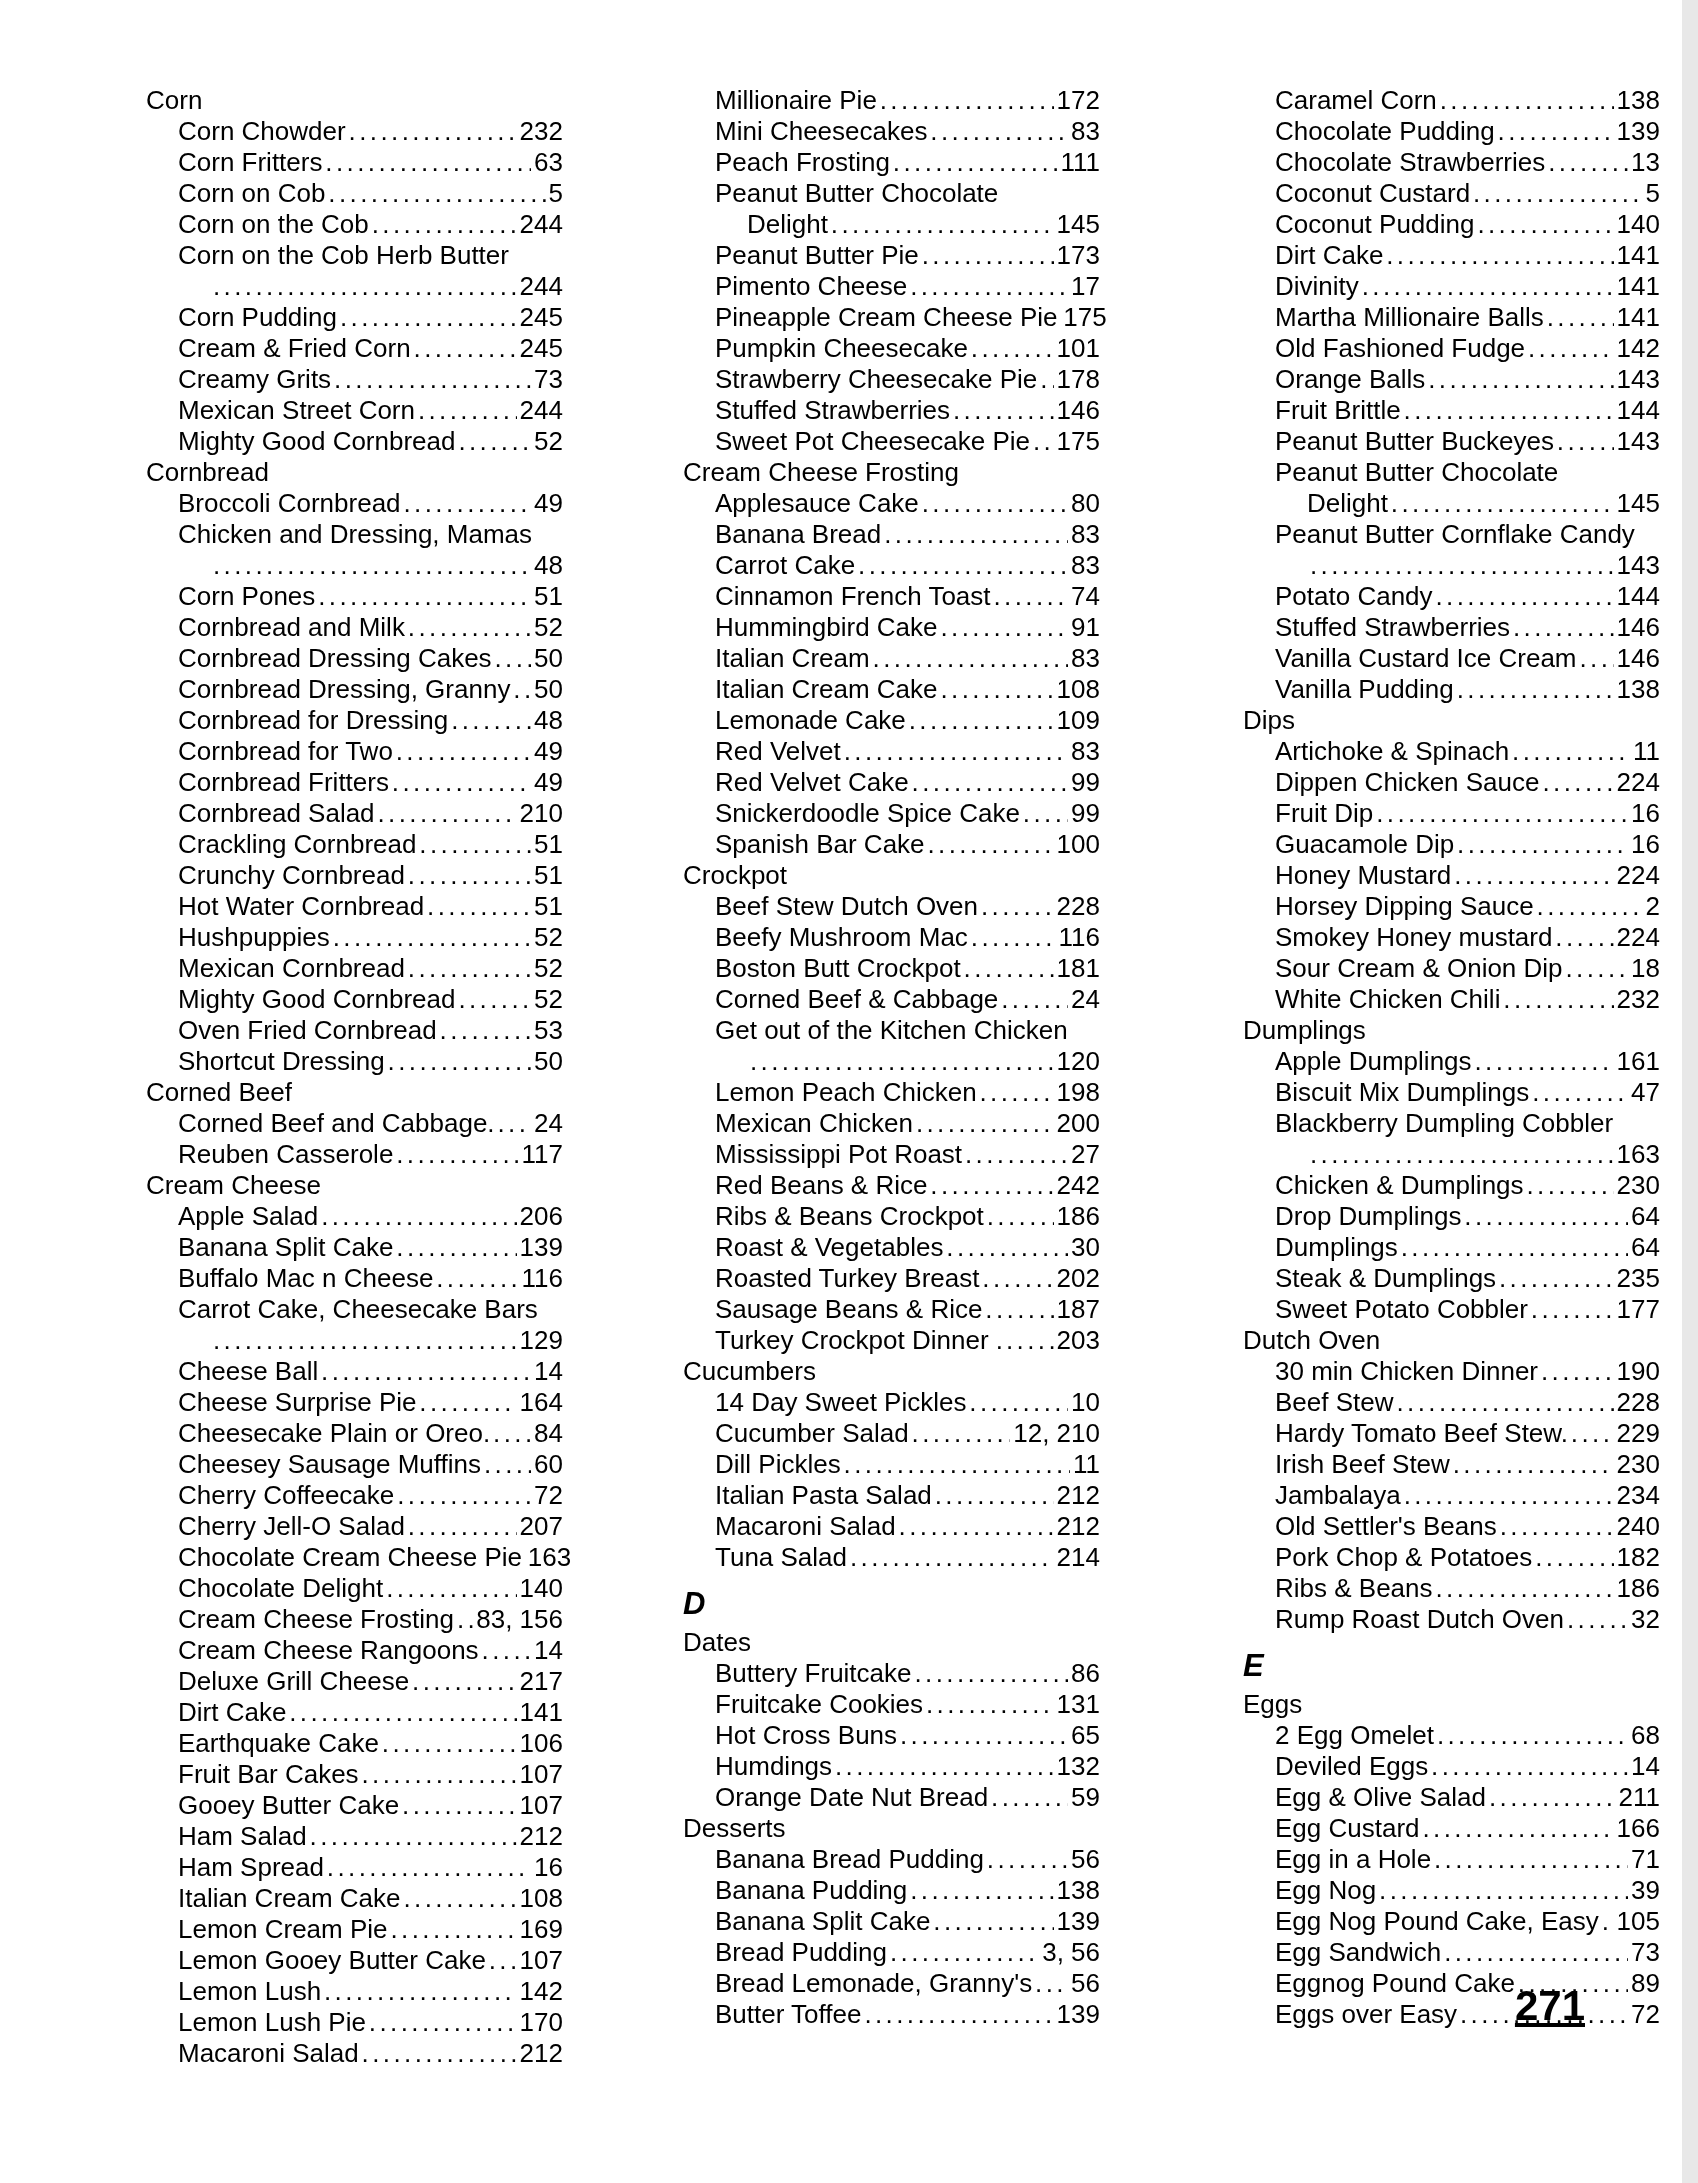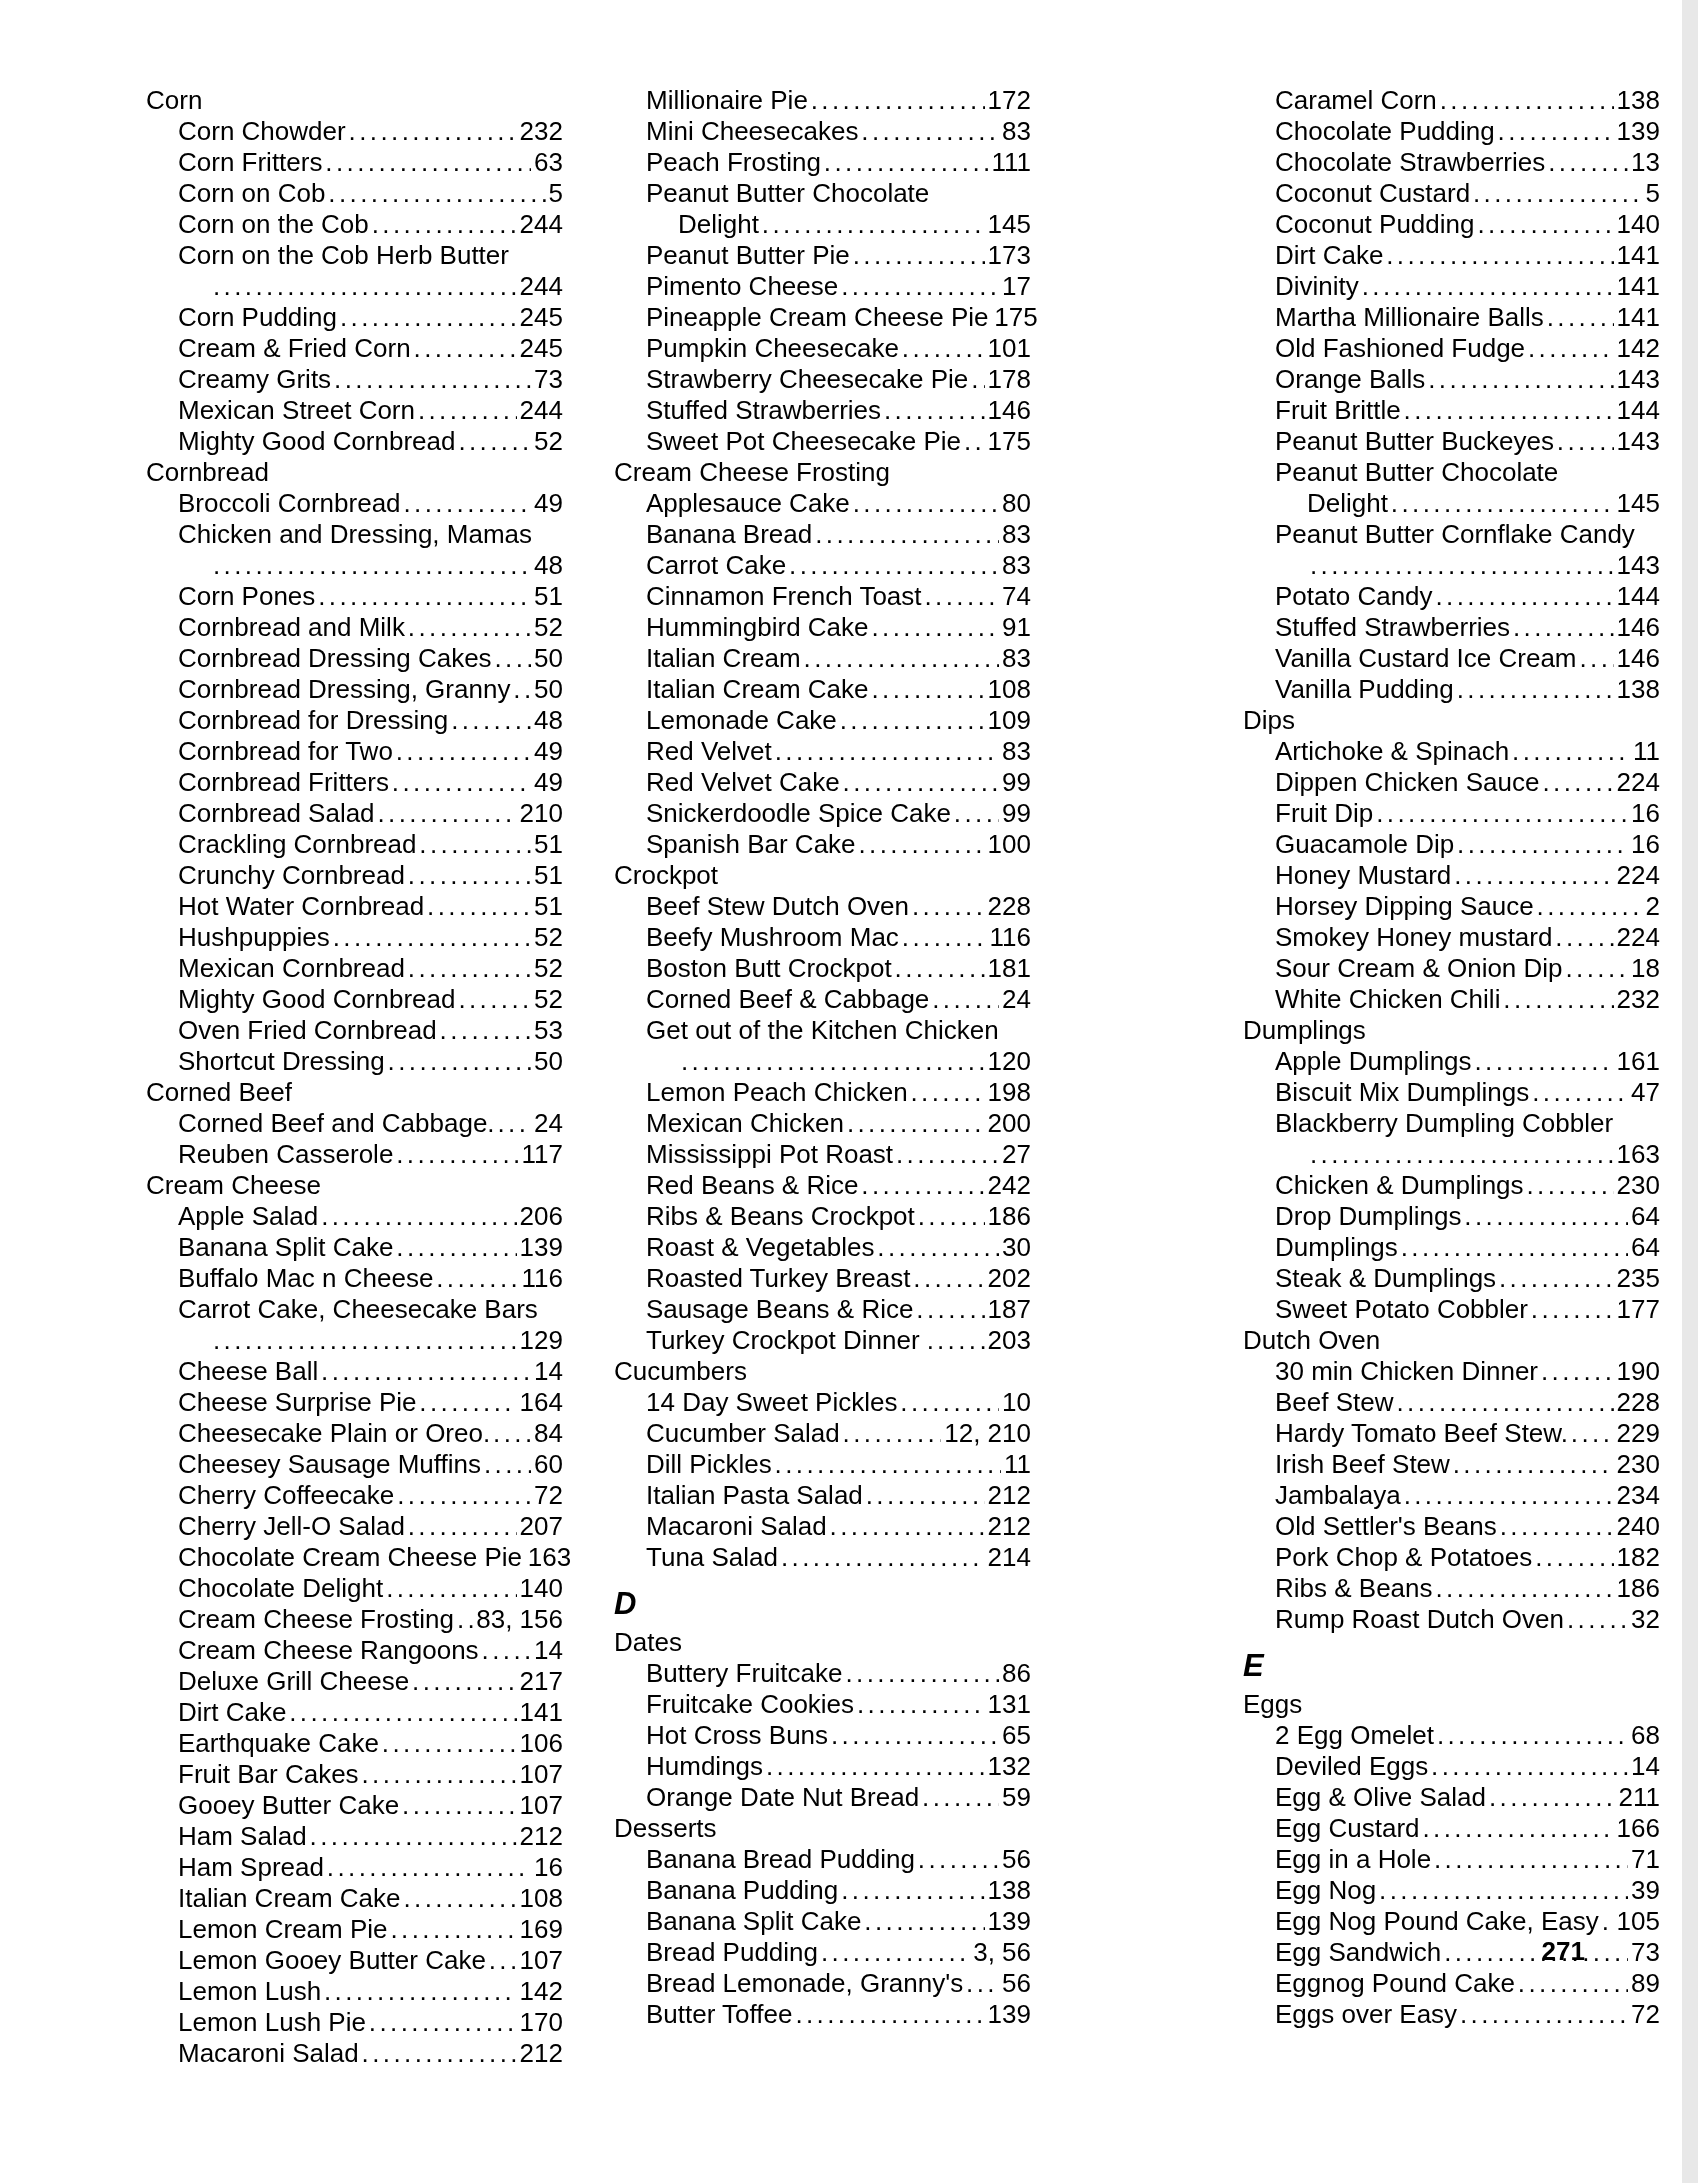--- a/index.html
+++ b/index.html
@@ -2,21 +2,21 @@
 <html><head>
 <meta charset="utf-8">
 <style>
   html,body{margin:0;padding:0;background:#e8e8e8;}
   .page{
     position:relative;width:1682px;height:2183px;background:#ffffff;
     font-family:"Liberation Sans",sans-serif;color:#000000;overflow:hidden;
   }
   .col{position:absolute;top:85px;width:417px;}
   .col-1{left:146px;}
-  .col-2{left:614px;}
+  .col-2{left:683px;}
   .col-3{left:1212px;margin-left:31px;}
   .row{
     display:flex;align-items:baseline;height:31px;line-height:31px;
     font-size:26px;white-space:nowrap;
   }
   .row .nm{flex:0 0 auto;}
   .row .leader{flex:1 1 0;min-width:0;overflow:hidden;margin:0 2.9px;}
   .row .leader::after{
     content:"..........................................................................";
     letter-spacing:3.4px;
@@ -24,22 +24,22 @@
   .row .pg{flex:0 0 auto;}
   .header{margin-left:0;}
   .entry{margin-left:32px;}
   .wrapfirst{margin-left:32px;}
   .cont{margin-left:64px;}
   .letter{
     font-weight:bold;font-style:italic;font-size:31px;
     height:35px;line-height:35px;margin-top:12.6px;margin-bottom:6.8px;
   }
   .pagenum{
-    position:absolute;top:1932px;right:97px;
-    font-size:26px;font-weight:bold;line-height:39px;
+    position:absolute;top:1986px;right:97px;
+    font-size:42px;font-weight:bold;line-height:39px;text-decoration:underline;
   }
 </style>
 </head>
 <body>
 
 <div class="page">
   <div class="col col-1">
       <div class="row header">
         <span class="nm">Corn</span>
       </div>

